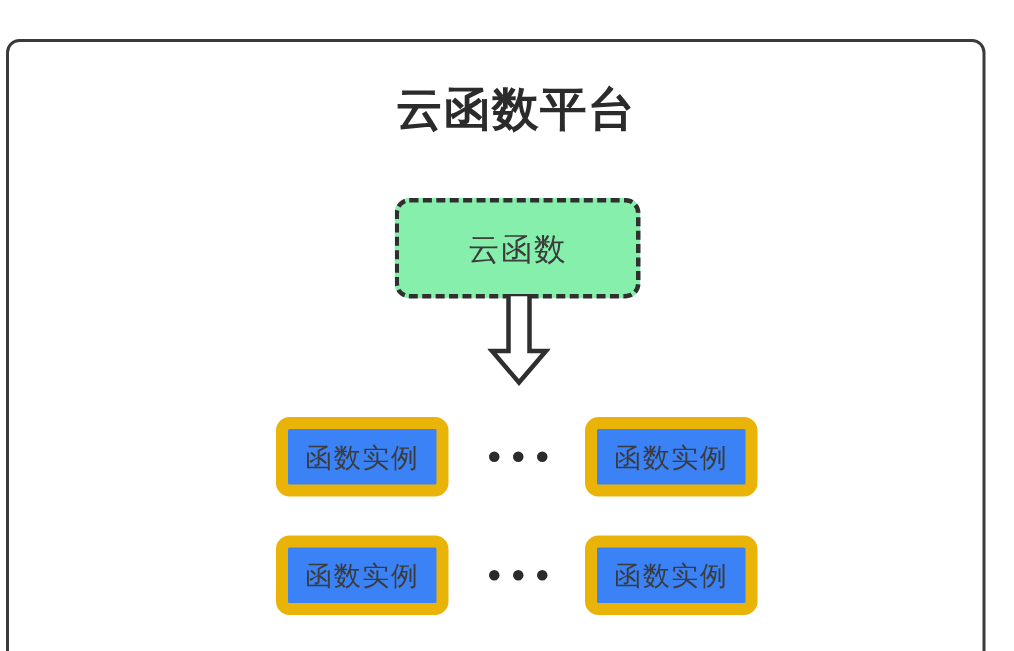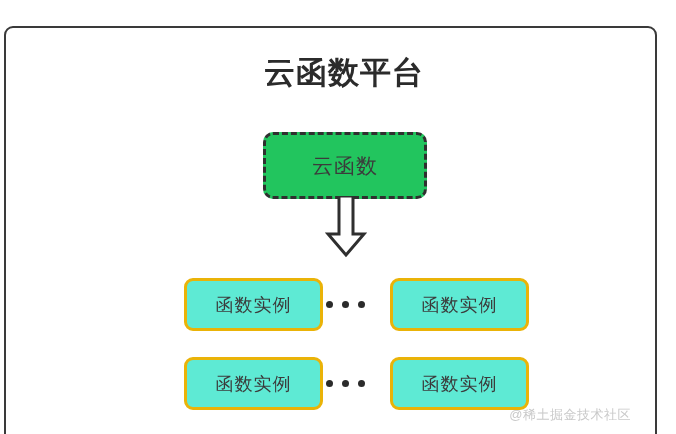--- a/index.html
+++ b/index.html
@@ -44,46 +44,46 @@
   }
   .dashed-node {
     position: absolute;
     left: 257px;
     top: 104px;
     width: 164px;
     height: 67px;
     border: 3px dashed #2f2f2f;
     border-radius: 10px;
     box-sizing: border-box;
-    background: #22c55e;
+    background: #86efac;
     display: flex;
     align-items: center;
     justify-content: center;
   }
   .dashed-node .node-label {
     font-size: 21px;
     color: #3b3b3b;
     letter-spacing: 1px;
     white-space: nowrap;
   }
   .flow-arrow {
     position: absolute;
     left: 319px;
     top: 168px;
     width: 42px;
     height: 62px;
   }
   .instance-box {
     position: absolute;
-    width: 139px;
+    width: 115px;
     height: 53px;
-    border: 3px solid #eab308;
+    border: 8px solid #eab308;
     border-radius: 9px;
     box-sizing: border-box;
-    background: #5eead4;
+    background: #3b82f6;
     display: flex;
     align-items: center;
     justify-content: center;
   }
   .instance-box .node-label {
     font-size: 18px;
     color: #3b3b3b;
     letter-spacing: 1px;
     white-space: nowrap;
   }
@@ -159,16 +159,15 @@
     <div class="ellipsis-group ellipsis-row1">
       <span class="ellipsis-dot"></span>
       <span class="ellipsis-dot"></span>
       <span class="ellipsis-dot"></span>
     </div>
 
     <div class="instance-box box-r1c1">
       <span class="node-label">函数实例</span>
     </div>
 
-    <div class="watermark">@稀土掘金技术社区</div>
 
   </div>
 </div>
 
 </body></html>

